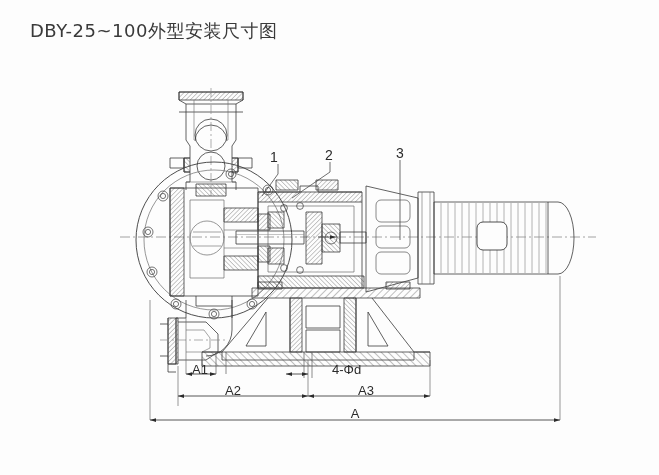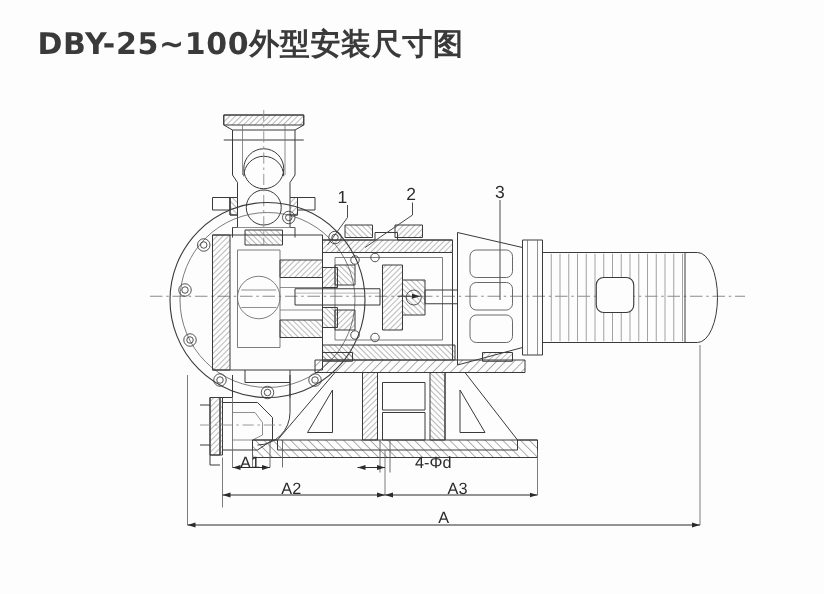--- a/index.html
+++ b/index.html
@@ -18,26 +18,25 @@
     position: absolute;
     left: 0; top: 0;
     width: 659px;
     height: 475px;
     background: #fdfdfd;
   }
   #title {
     position: absolute;
     left: 30px;
     top: 19px;
-    font-size: 24px;
+    font-size: 18px;
     letter-spacing: 0.5px;
     color: #3a3a3a;
     white-space: nowrap;
     font-family: "DejaVu Sans", "Liberation Sans", sans-serif;
-    font-weight: bold;
   }
   #drawing {
     position: absolute;
     left: 0; top: 0;
     width: 659px;
     height: 475px;
   }
   .dimlabel {
     font-size: 13px;
     fill: #2b2b2b;

